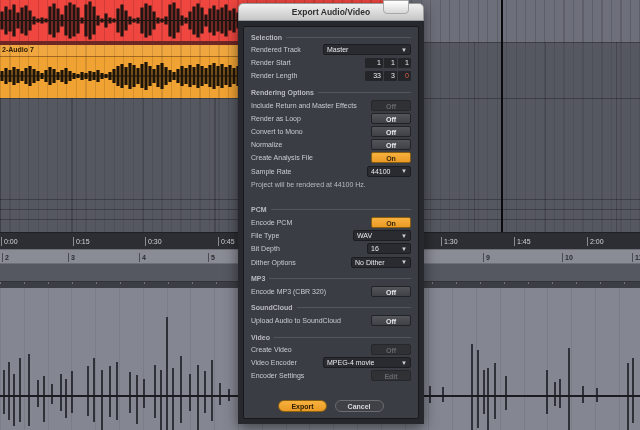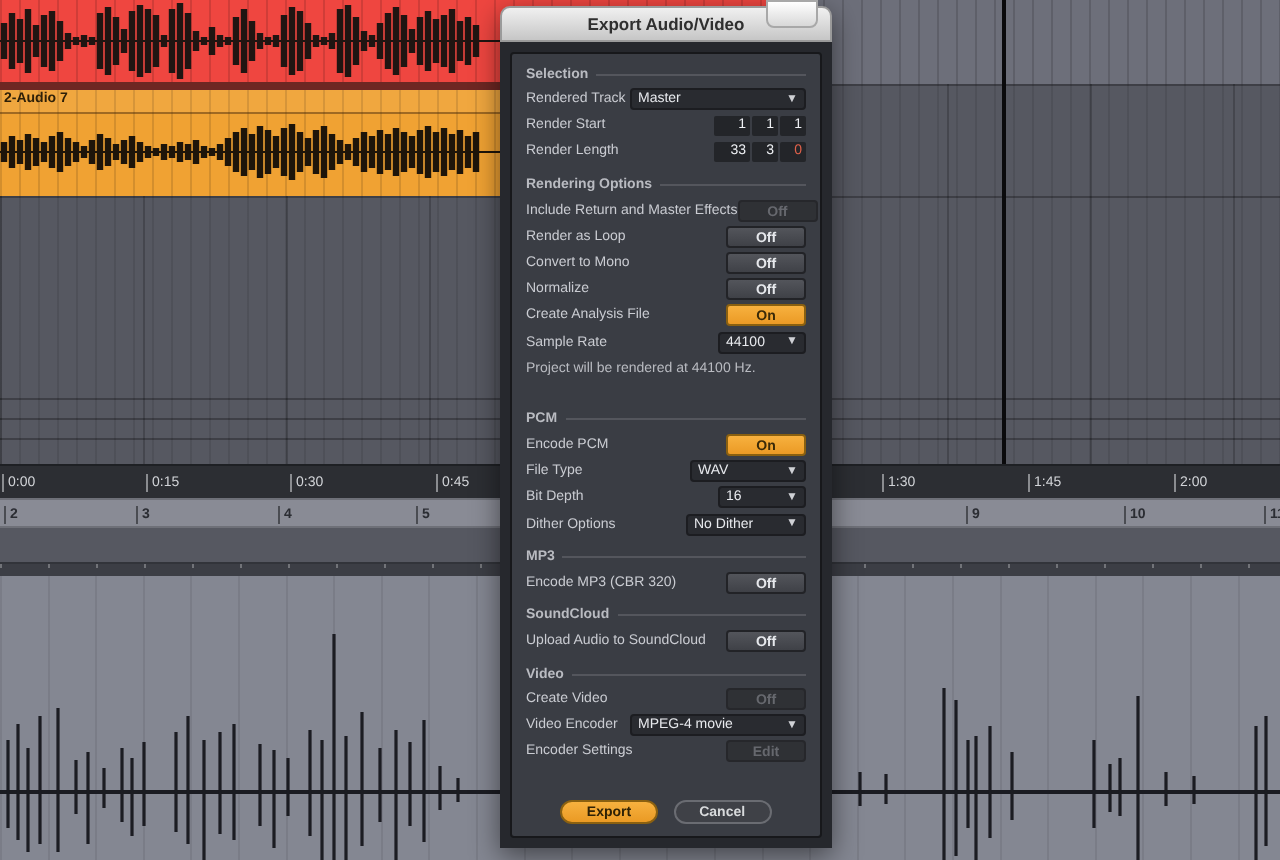--- a/index.html
+++ b/index.html
@@ -32,21 +32,21 @@
   .bar-label{position:absolute;top:3px;font-size:7px;font-weight:bold;color:#2b2d33;border-left:1px solid #4a4c52;padding-left:2px;line-height:9px;}
   #gap-strip{left:0;top:264px;width:640px;height:17px;background:#565861;}
   #scrub-strip{left:0;top:281px;width:640px;height:7px;background:#3c3e45;border-top:1px solid #32343a;box-sizing:border-box;
     background-image:repeating-linear-gradient(to right,rgba(255,255,255,.28) 0 1px,transparent 1px 24px);background-size:100% 2px;background-repeat:no-repeat;}
   #bottom-wave{left:0;top:288px;width:640px;height:142px;background:#848792;
     background-image:repeating-linear-gradient(to right,rgba(0,0,0,.08) 0 1px,transparent 1px 23.8px);}
   #playhead{left:501px;top:0;width:2px;height:232px;background:#0a0a0c;z-index:5;}
   #white-pill{left:383px;top:0;width:24px;height:12px;border-radius:0 0 4px 4px;border:1px solid #a8a8a8;
     background:linear-gradient(#ffffff,#d8d8d8);z-index:12;}
   
-  #dialog{left:250px;top:3px;width:166px;height:421px;z-index:10;box-shadow:0 4px 14px rgba(0,0,0,.5);border-radius:5px 5px 2px 2px;}
+  #dialog{left:238px;top:3px;width:186px;height:421px;z-index:10;box-shadow:0 4px 14px rgba(0,0,0,.5);border-radius:5px 5px 2px 2px;}
   #titlebar{position:absolute;left:0;top:0;width:100%;height:18px;border-radius:5px 5px 0 0;
     background:linear-gradient(#f0f0f0,#c6c6c6);border:1px solid #9a9a9a;box-sizing:border-box;
     display:flex;align-items:center;justify-content:center;font-size:8.5px;font-weight:bold;color:#2f2f2f;}
   #dialog-body{position:absolute;left:0;top:18px;right:0;bottom:0;background:#26282d;padding:5px;box-sizing:border-box;}
   #panel{width:100%;height:100%;background:#3a3d44;border-radius:2px;border:1px solid #17181b;box-sizing:border-box;
     padding:4px 7px;display:flex;flex-direction:column;}
   .group{margin-top:4px;}
   .group:first-child{margin-top:0;}
   .group.extra-gap{margin-top:13px;}
   .sec-header{display:flex;align-items:center;gap:4px;height:12px;font-size:7px;font-weight:bold;color:#b9bbc1;}

